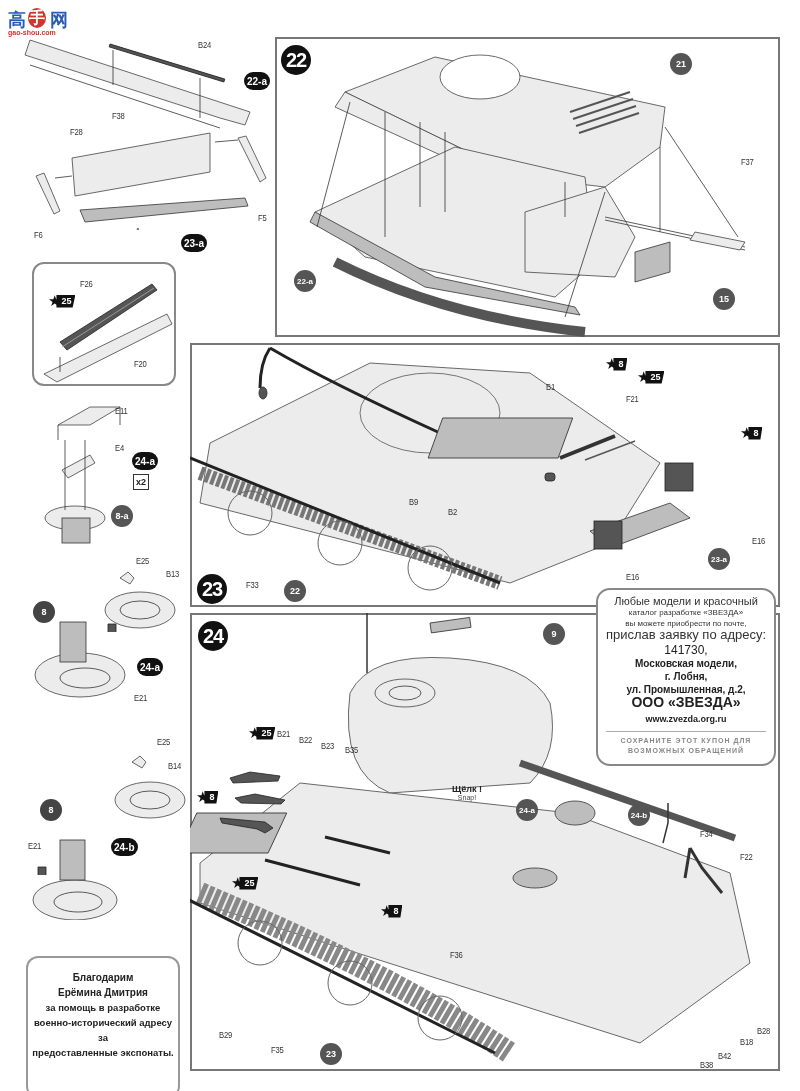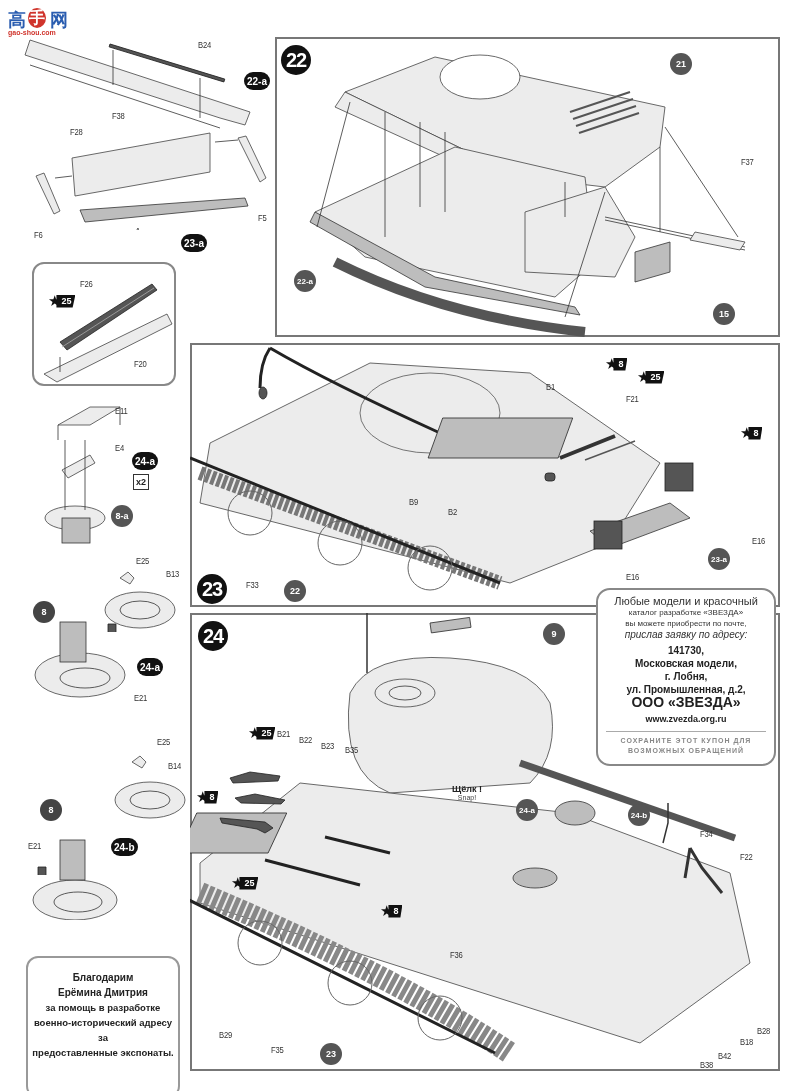--- a/index.html
+++ b/index.html
@@ -154,21 +154,21 @@
       <line x1="145" y1="85" x2="145" y2="170"></line>
       <line x1="170" y1="95" x2="170" y2="175"></line>
       <line x1="290" y1="145" x2="290" y2="180"></line>
       <line x1="385" y1="110" x2="385" y2="195"></line>
       <line x1="390" y1="90" x2="463" y2="200"></line>
       <line x1="330" y1="155" x2="290" y2="280"></line>
     </g>
 </svg>
 <div class="lbl" style="left:741px;top:157px;">F37</div>
 <div class="ref-badge" style="left:670px;top:53px;">21</div>
-<div class="ref-badge" style="left:713px;top:303px;">15</div>
+<div class="ref-badge" style="left:713px;top:288px;">15</div>
 <div class="ref-badge" style="left:294px;top:270px;font-size:8px;">22-a</div>
 
 <div class="panel" style="left:190px;top:343px;width:590px;height:264px;"></div>
 <div class="step-badge" style="left:197px;top:574px;">23</div>
 <svg class="abs" style="left:190px;top:343px" width="590" height="264">
   <polygon class="body" points="20,100 180,20 340,30 470,120 420,200 320,240 10,160"></polygon>
   <ellipse cx="240" cy="70" rx="70" ry="40" fill="none" stroke="#555" stroke-width="0.8"></ellipse>
   <path d="M10,130 Q200,200 310,240" stroke="#777" stroke-width="14" fill="none" stroke-dasharray="4 2"></path>
   <line x1="0" y1="115" x2="310" y2="240" stroke="#222" stroke-width="3"></line>
   <g fill="none" stroke="#666" stroke-width="1">
@@ -208,23 +208,23 @@
     <span class="num">8</span>
   </div>
 
 <div class="panel" style="left:190px;top:613px;width:590px;height:458px;"></div>
 <div class="step-badge" style="left:198px;top:621px;">24</div>
 
 <div class="note-box coupon" style="left:596px;top:588px;width:180px;height:178px;padding-top:6px;border-color:#888;border-radius:14px;">
   <p style="font-size:11px;line-height:11px;color:#333;">Любые модели и красочный</p>
   <p style="font-size:8px;line-height:11px;color:#333;">каталог разработке «ЗВЕЗДА»</p>
   <p style="font-size:8px;line-height:11px;color:#333;">вы можете приобрести по почте,</p>
-  <p style="font-size:10px;line-height:11px;color:#333;font-style:italic;">прислав заявку по адресу:</p>
+  <p style="font-size:13px;line-height:11px;color:#333;">прислав заявку по адресу:</p>
   <div style="height:4px"></div>
-  <p style="font-size:10px;font-weight:bold;line-height:13px;">141730,</p>
+  <p style="font-size:12px;font-weight:normal;line-height:13px;">141730,</p>
   <p style="font-size:10px;font-weight:bold;line-height:13px;">Московская модели,</p>
   <p style="font-size:10px;font-weight:bold;line-height:13px;">г. Лобня,</p>
   <p style="font-size:10px;font-weight:bold;line-height:13px;">ул. Промышленная, д.2,</p>
   <p style="font-size:14px;font-weight:bold;line-height:13px;">ООО «ЗВЕЗДА»</p>
   <div style="height:4px"></div>
   <p style="font-size:9px;font-weight:bold;line-height:12px;">www.zvezda.org.ru</p>
   <div style="border-top:1px solid #aaa;margin:6px 8px 4px;"></div>
   <p style="font-size:7px;font-weight:bold;letter-spacing:1px;color:#888;line-height:10px;">СОХРАНИТЕ ЭТОТ КУПОН ДЛЯ</p>
   <p style="font-size:7px;font-weight:bold;letter-spacing:1px;color:#888;line-height:10px;">ВОЗМОЖНЫХ ОБРАЩЕНИЙ</p>
 </div>

